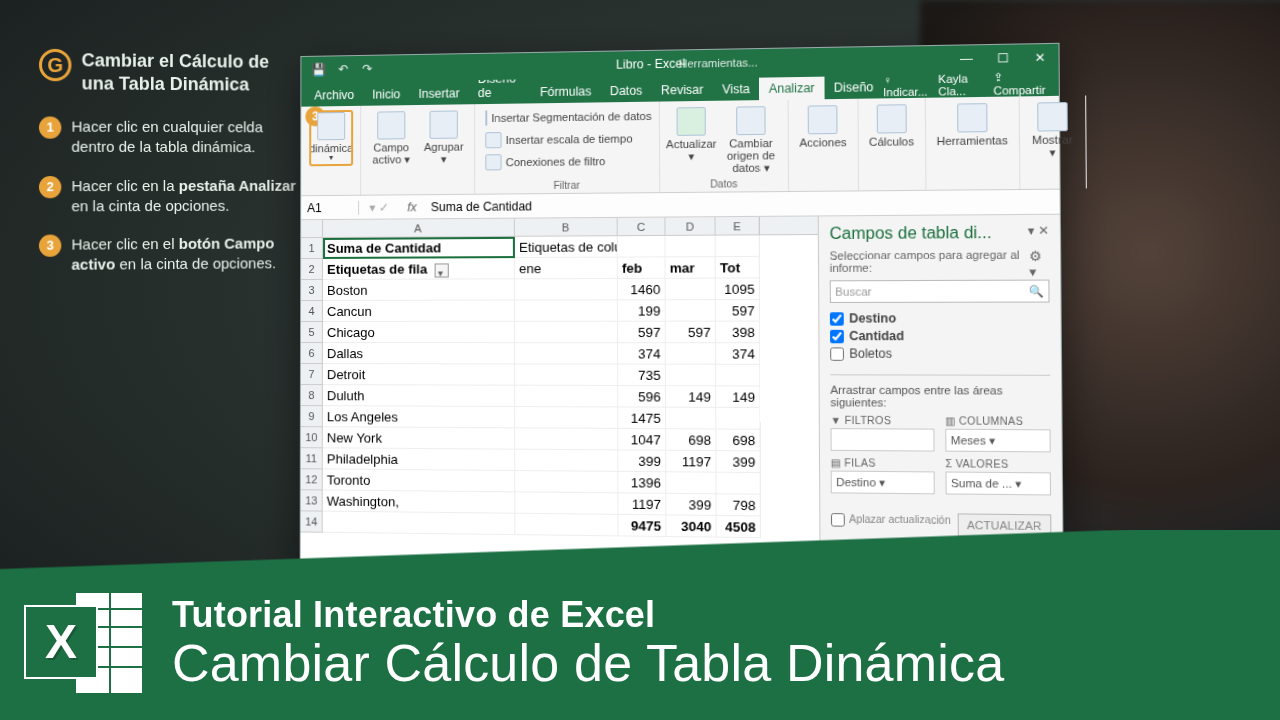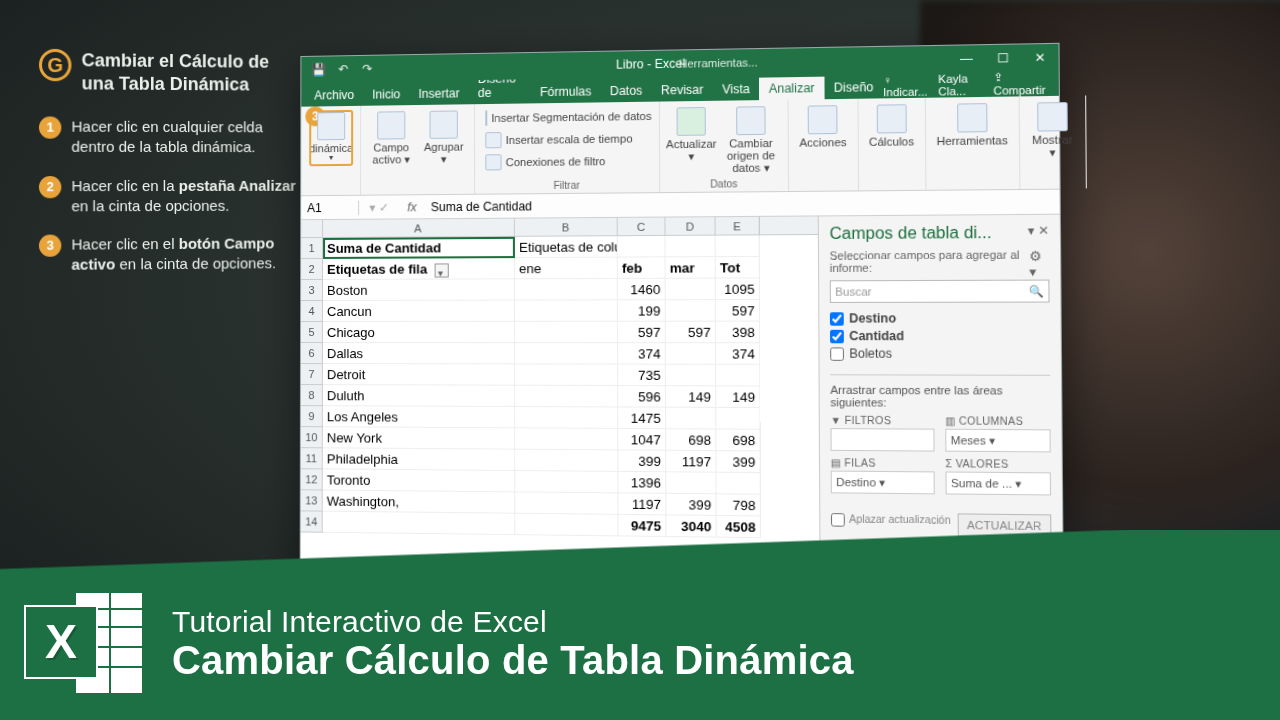--- a/index.html
+++ b/index.html
@@ -80,22 +80,22 @@
 
 .banner{position:absolute;left:0;right:0;bottom:0;height:190px;background:linear-gradient(178deg,transparent 0,transparent 38px,#1d7044 40px,#1d7044);}
 .banner-inner{position:absolute;left:0;bottom:0;right:0;height:155px;display:flex;align-items:center;padding-left:24px}
 .xlicon{width:120px;height:120px;position:relative;margin-right:28px}
 .xlicon .sheeti{position:absolute;right:0;top:8px;width:70px;height:104px;background:#fff;border:2px solid #1d7044}
 .xlicon .sheeti::before,.xlicon .sheeti::after{content:"";position:absolute;background:#1d7044}
 .xlicon .sheeti::before{left:0;right:0;top:33px;height:2px;box-shadow:0 20px 0 #1d7044,0 40px 0 #1d7044,0 -18px 0 #1d7044}
 .xlicon .sheeti::after{top:0;bottom:0;left:33px;width:2px}
 .xlicon .lab{position:absolute;left:0;top:22px;width:74px;height:74px;background:#1d7044;border:2px solid #fff;color:#fff;font-size:48px;font-weight:700;display:flex;align-items:center;justify-content:center}
 .xlicon .lab::after{content:"X";text-shadow:2px 2px 0 rgba(0,0,0,.2)}
-.banner-text h4{color:#fff;font-weight:400;font-size:30px;letter-spacing:.2px}
-.banner-text h1{color:#fff;font-weight:700;font-size:40px;letter-spacing:.2px;line-height:1.05}
+.banner-text h4{color:#fff;font-weight:700;font-size:36px;letter-spacing:.2px}
+.banner-text h1{color:#fff;font-weight:400;font-size:52px;letter-spacing:.2px;line-height:1.05}
 
 
 .person{position:absolute;right:-20px;top:0;width:380px;height:720px;background:radial-gradient(circle at 60% 35%,#55433a 0,#2c231f 45%,transparent 60%),linear-gradient(160deg,#1b1714 30%,#2a2d2e 60%,#0e0f10);filter:blur(3px);opacity:.96}
 </style>
 </head>
 <body>
 
 <div class="photo-bg"></div>
 <div class="person"></div>
 

